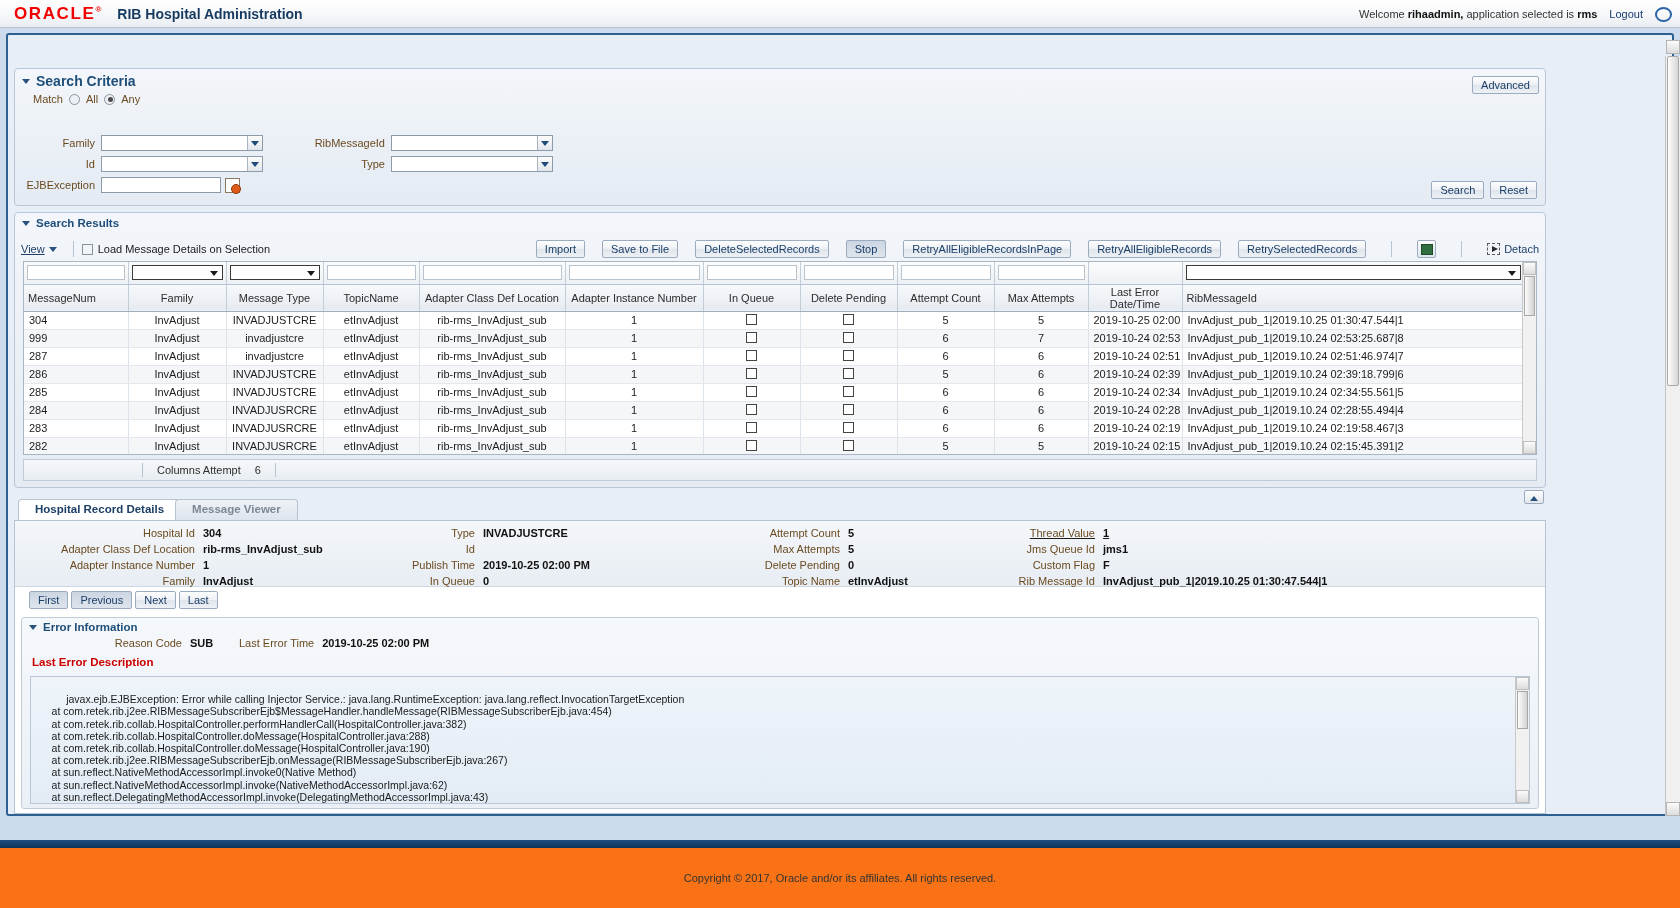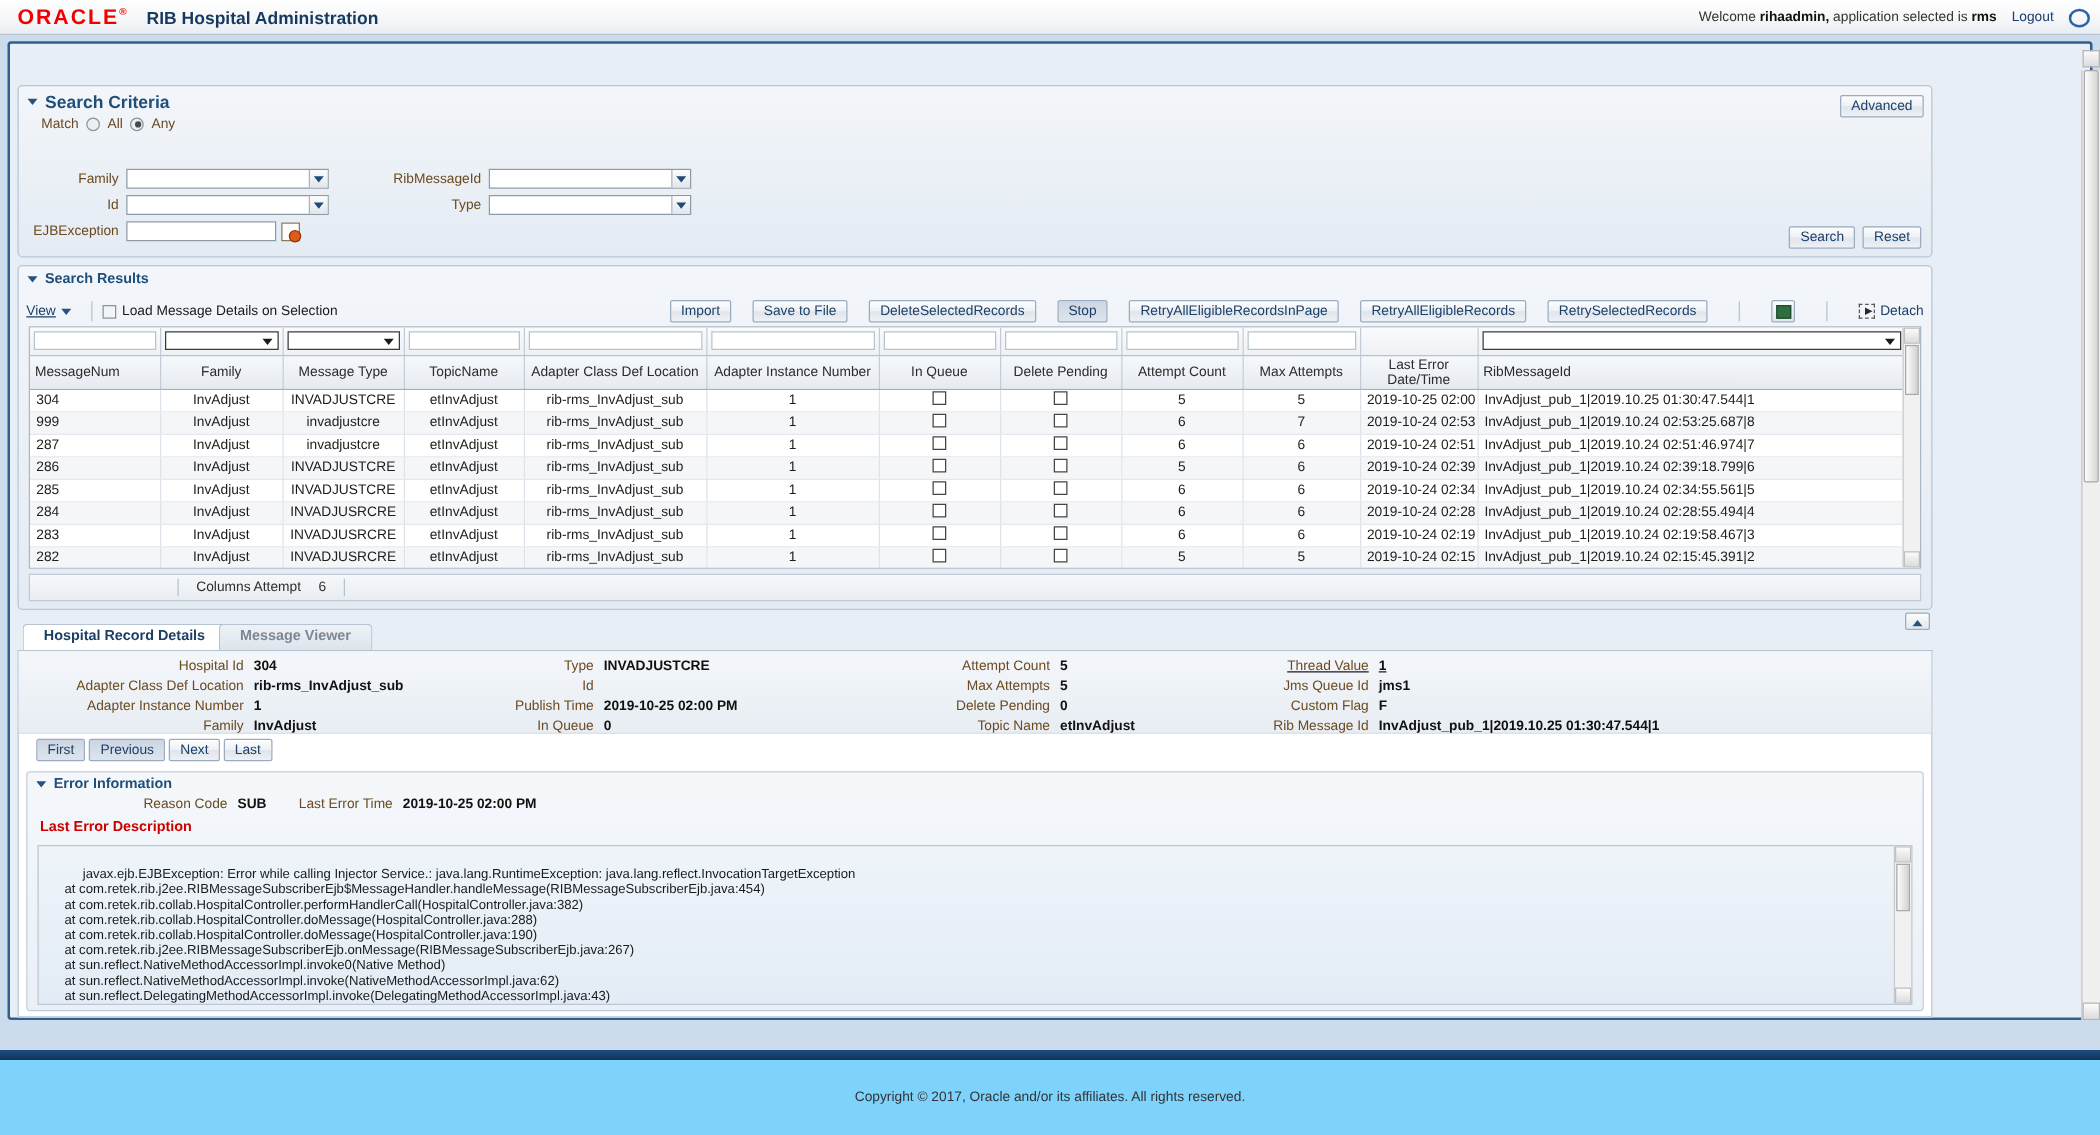--- a/index.html
+++ b/index.html
@@ -326,21 +326,21 @@
     background: linear-gradient(to bottom, #fbfbfb, #dcdcdc); border: 1px solid #bfbfbf;
   }
   #stack-vscroll .up { top: 0; } #stack-vscroll .dn { bottom: 0; }
   
   #footer-band {
     position: absolute; left: 0; right: 0; bottom: 60px; height: 8px;
     background: linear-gradient(to bottom, #1e4d80, #0f3358);
   }
   #footer {
     position: absolute; left: 0; right: 0; bottom: 0; height: 60px;
-    background: #7dd3fc; display: flex; align-items: center; justify-content: center;
+    background: #f97316; display: flex; align-items: center; justify-content: center;
     font-size: 11px; color: #333;
   }
 </style>
 </head>
 <body>
 
 <div id="branding-bar">
   <div id="oracle-logo">
     <span>ORACLE</span><span class="tm">®</span>
   </div>

